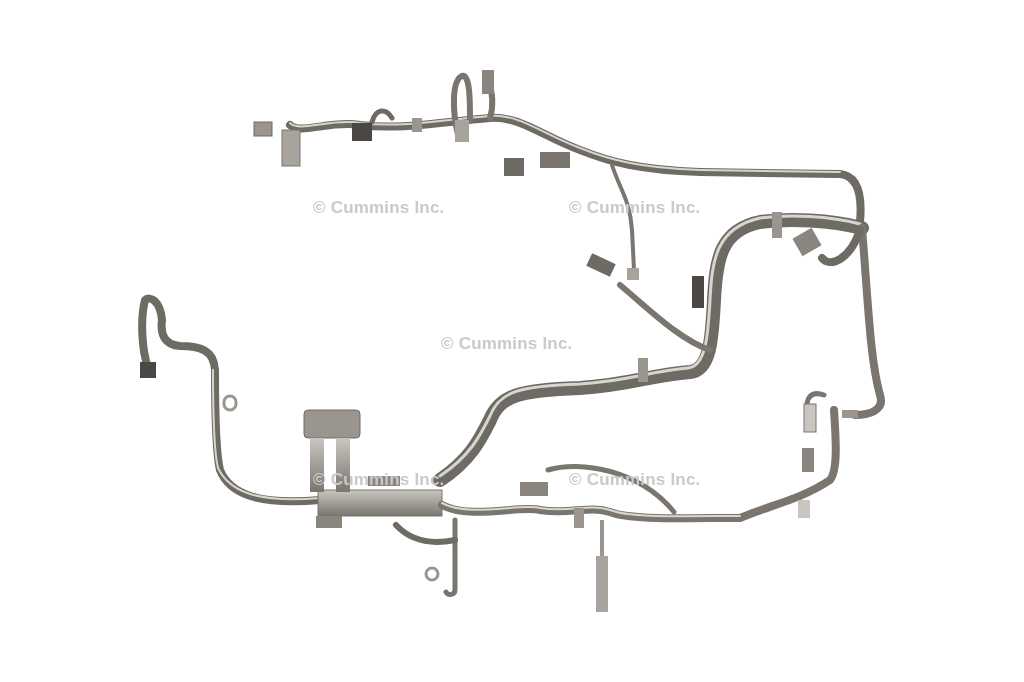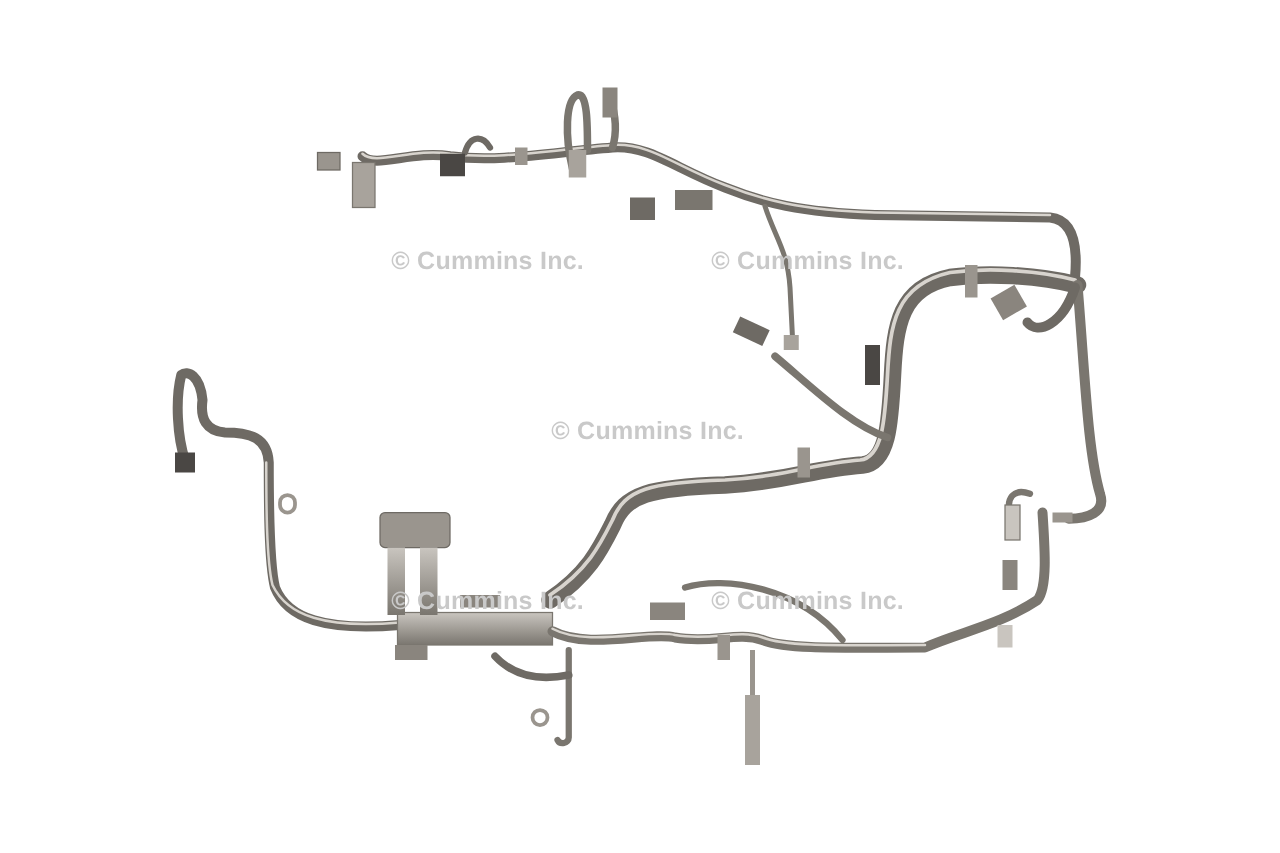--- a/index.html
+++ b/index.html
@@ -1,18 +1,18 @@
 <!DOCTYPE html>
 <html><head>
 <meta charset="utf-8">
 <style>
   html, body { margin: 0; padding: 0; background: #ffffff; }
   body { width: 1024px; height: 682px; position: relative; overflow: hidden; font-family: "Liberation Sans", sans-serif; }
   #harness { position: absolute; left: 0; top: 0; width: 1024px; height: 682px; }
-  .wm { position: absolute; font-family: "Liberation Sans", sans-serif; font-weight: bold; font-size: 20px; color: #c9c9c9; white-space: nowrap; letter-spacing: 0.2px; }
+  .wm { position: absolute; font-family: "Liberation Sans", sans-serif; font-weight: bold; font-size: 17px; color: #c9c9c9; white-space: nowrap; letter-spacing: 0.2px; }
   .tube { fill: none; stroke-linecap: round; stroke-linejoin: round; }
 </style>
 </head>
 <body>
 
 <svg id="harness" viewBox="0 0 1024 682" xmlns="http://www.w3.org/2000/svg">
   <defs>
     <linearGradient id="g" x1="0" y1="0" x2="0" y2="1">
       <stop offset="0" stop-color="#c9c5bf"></stop>
       <stop offset="1" stop-color="#7a766f"></stop>

